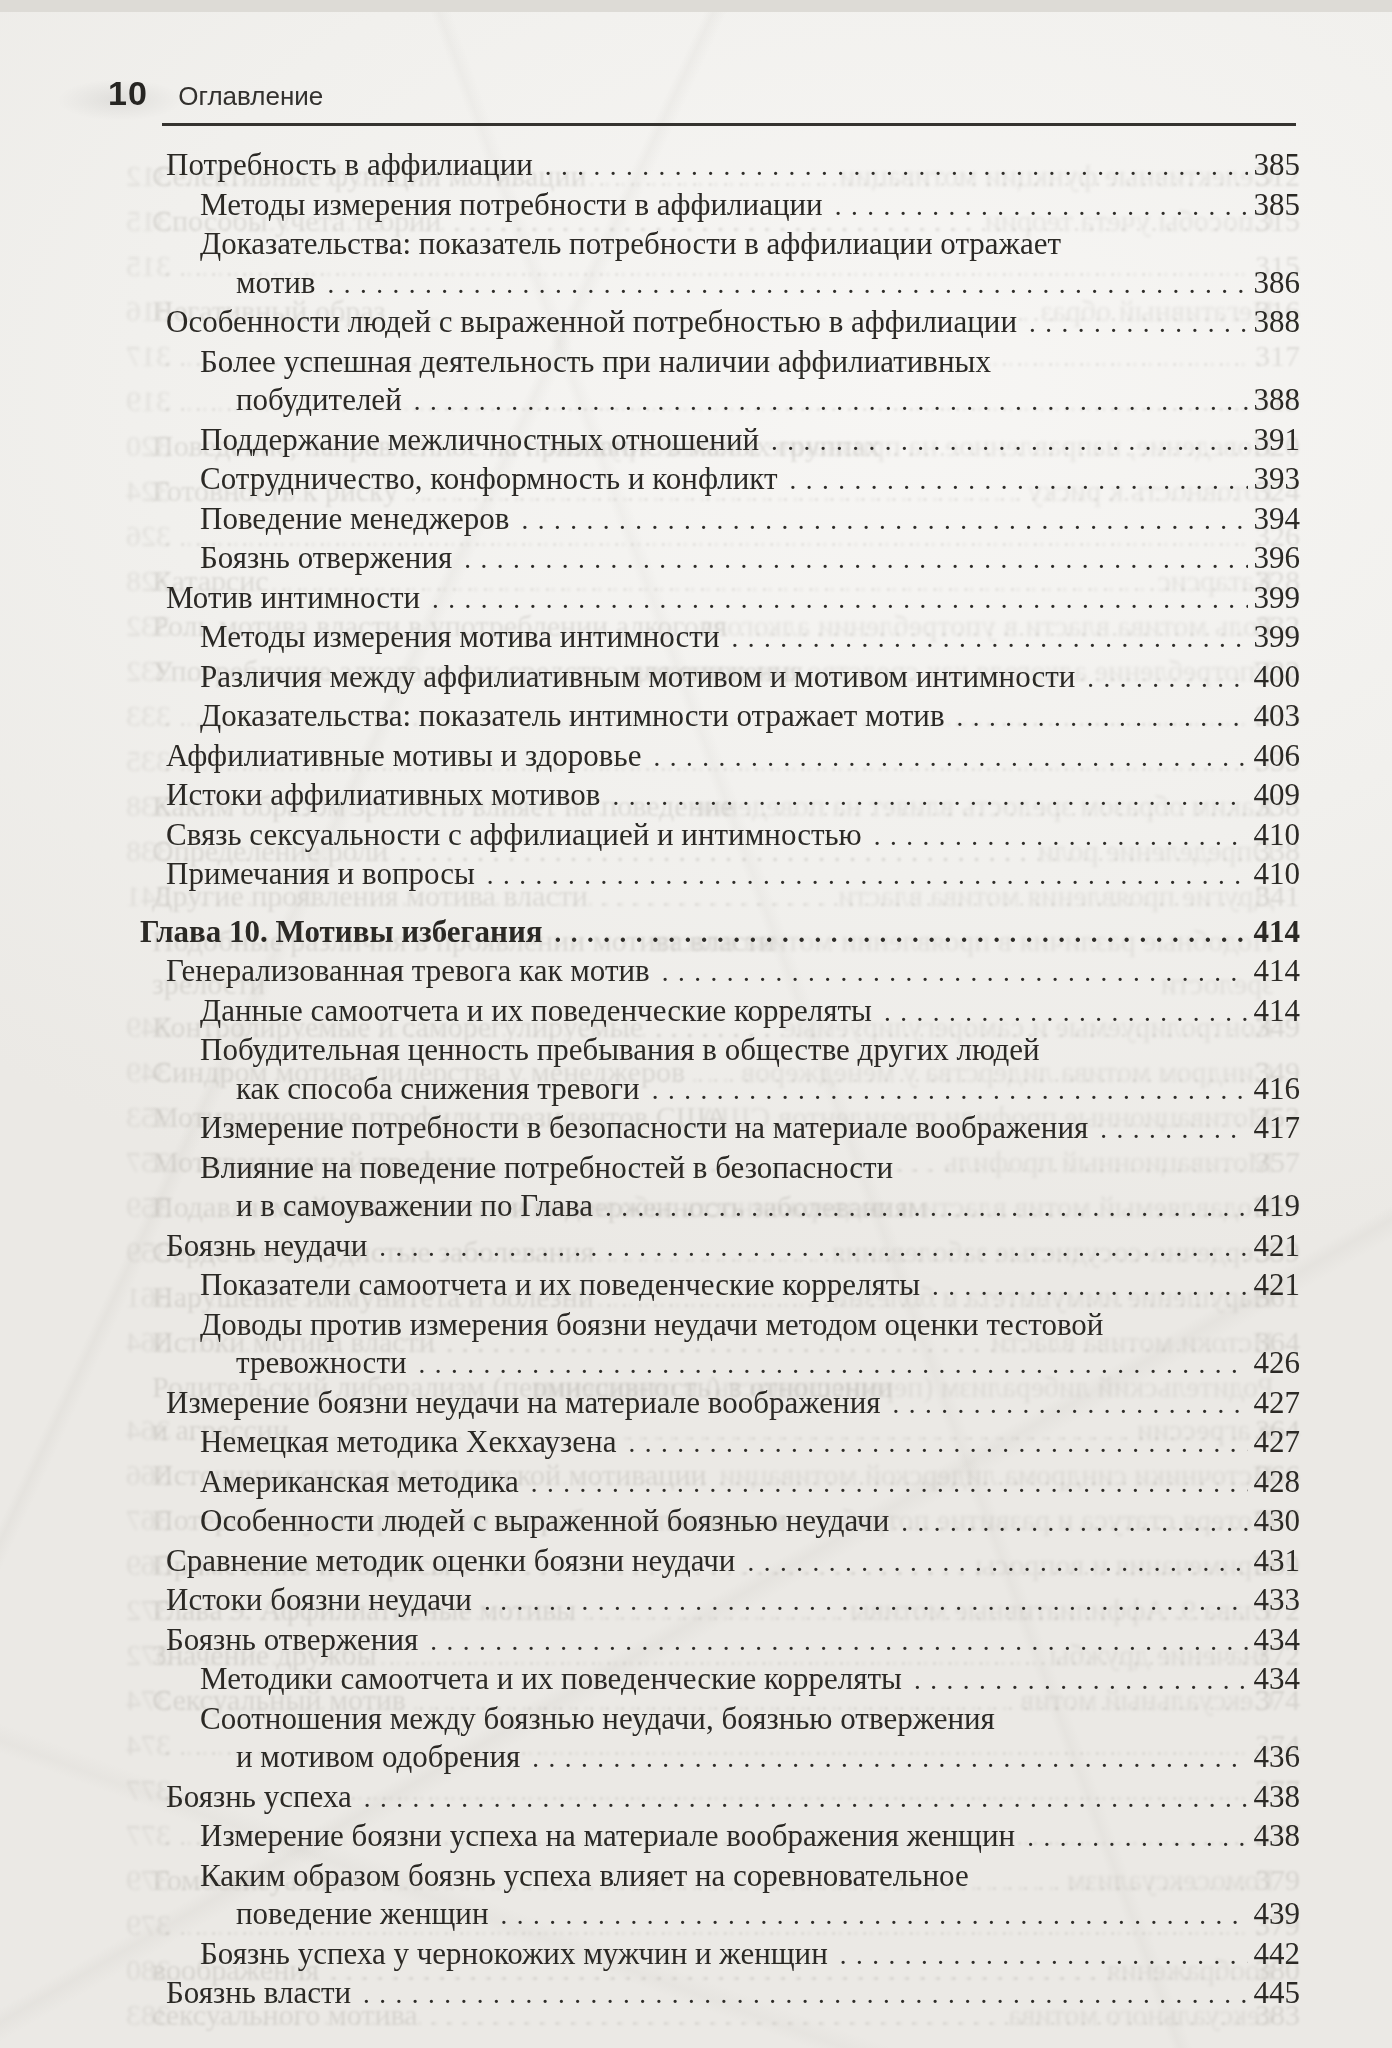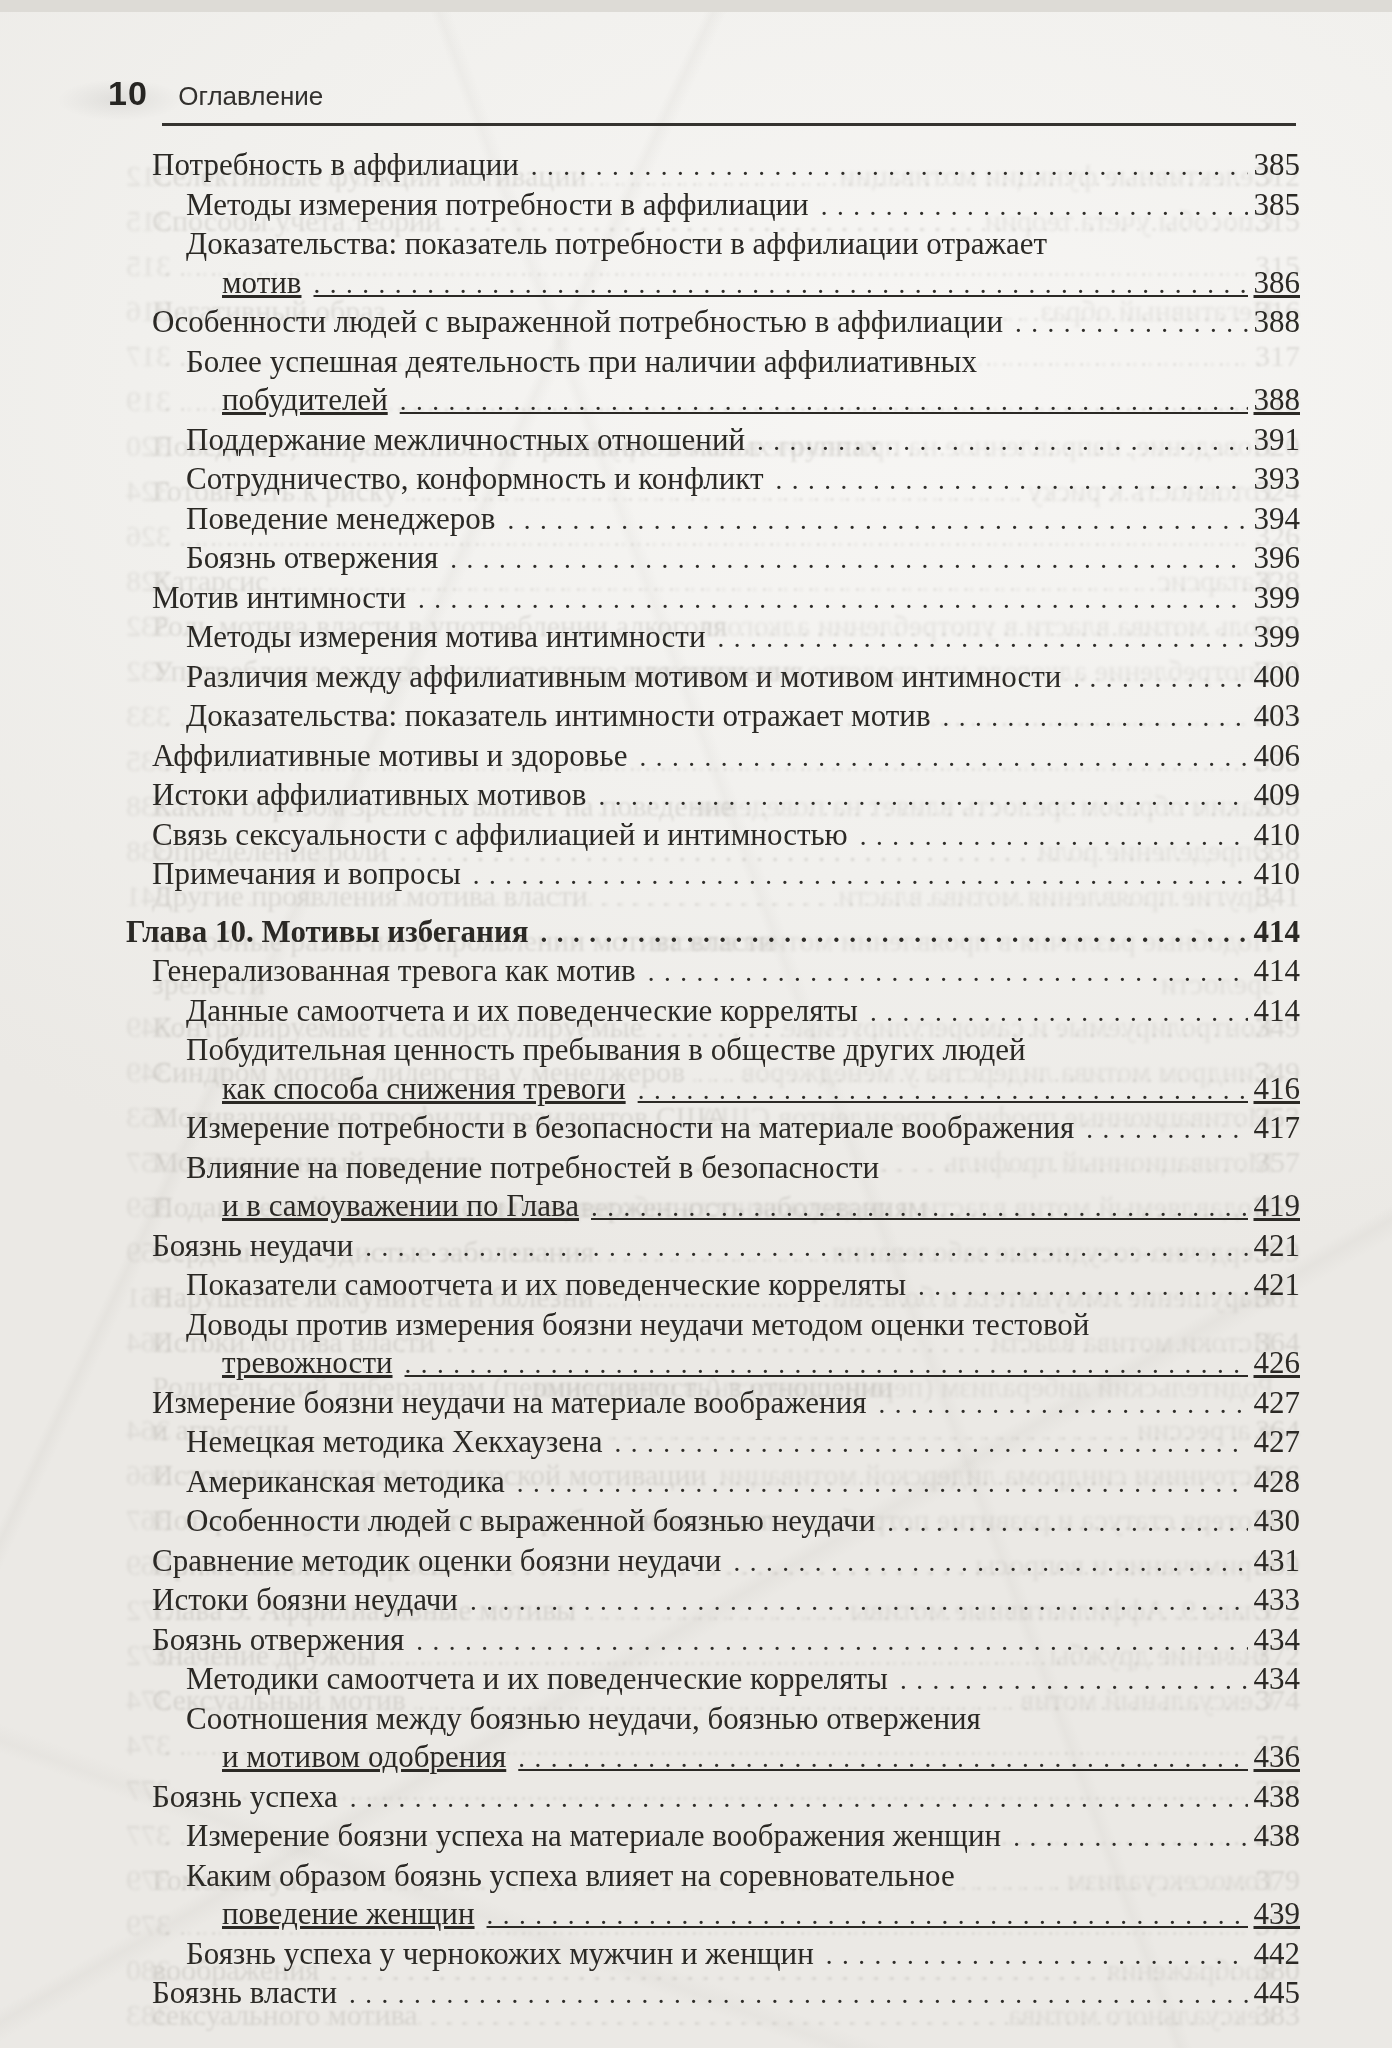--- a/index.html
+++ b/index.html
@@ -27,28 +27,28 @@
 
   
   .header{position:absolute;top:62px;left:108px;right:96px;height:46px;
     font-family:"Liberation Sans","DejaVu Sans",sans-serif;}
   .folio{font-size:34px;font-weight:bold;color:#262522;letter-spacing:1px;}
   .running-title{font-size:26px;color:#33312e;margin-left:26px;}
   .header-rule{position:absolute;left:54px;right:0;bottom:-6px;height:0;
     border-bottom:3px solid #35332f;}
 
   
-  .toc{position:absolute;top:134px;left:126px;right:92px;}
+  .toc{position:absolute;top:134px;left:140px;right:92px;}
   .toc-row{
     display:flex;align-items:baseline;
     line-height:38.5px;font-size:31px;white-space:nowrap;
   }
   .toc-row.lvl1{padding-left:26px;}
   .toc-row.lvl2{padding-left:60px;}
-  .toc-row.cont{padding-left:96px;text-decoration:underline;}
+  .toc-row.cont{padding-left:96px;}
   .toc-row.bold{font-weight:bold;margin-top:18px;justify-content:space-between;}
   .toc-title{flex:0 0 auto;}
   .dots{
     flex:1 1 auto;overflow:hidden;white-space:nowrap;
     font-size:27px;letter-spacing:9.5px;color:#2e2c28;
     padding-left:12px;margin-right:6px;
   }
   .toc-page{flex:0 0 auto;text-align:right;}
   .toc-row.bold .toc-page{font-weight:bold;}
 

